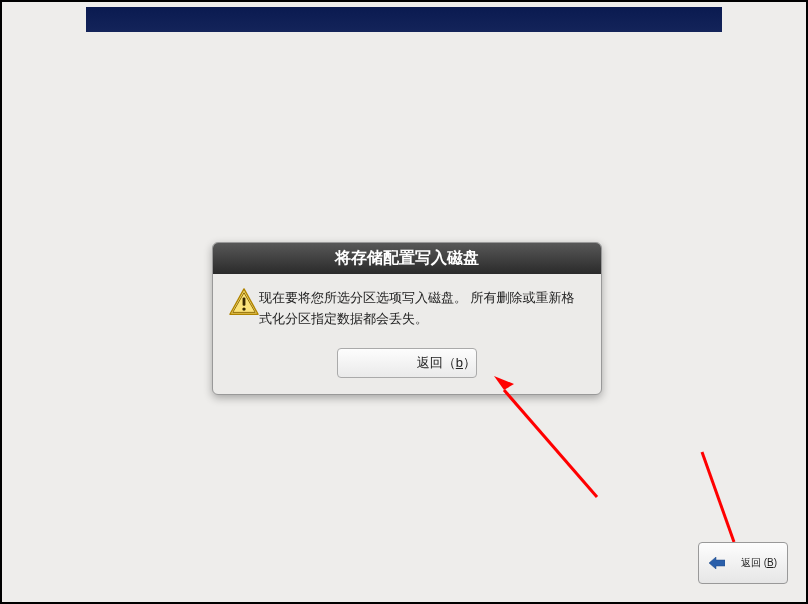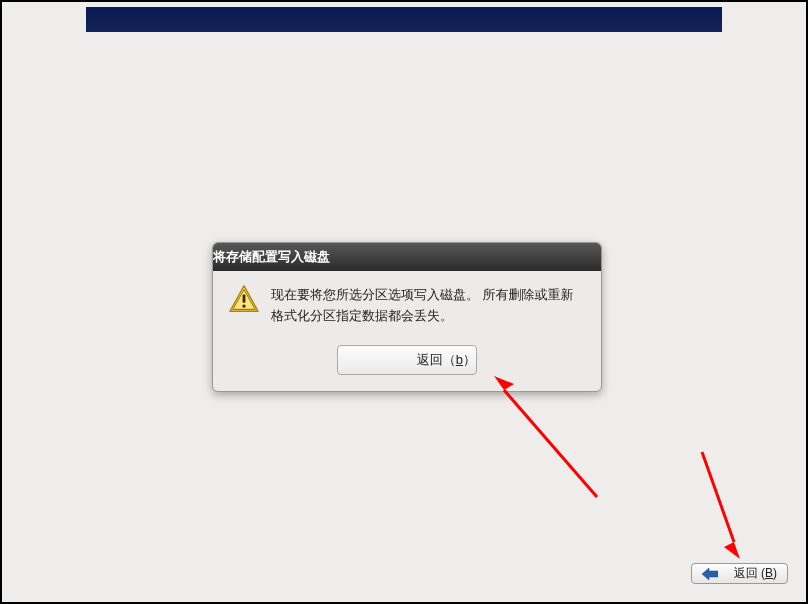--- a/index.html
+++ b/index.html
@@ -36,32 +36,31 @@
       width: 390px;
       border: 1px solid #999;
       border-radius: 6px;
       background: #ecebe9;
       box-shadow: 0 3px 8px rgba(0,0,0,0.3);
       overflow: hidden;
     }
     .dialog-titlebar {
       background: linear-gradient(to bottom, #585858, #2a2a2a);
       color: #fff;
-      text-align: left;
+      text-align: center;
       padding: 5px 0;
-      font-size: 13px;
+      font-size: 16px;
       font-weight: bold;
     }
     .dialog-body {
       padding: 14px 16px 16px 16px;
     }
     .message-row {
       display: flex;
       align-items: flex-start;
-      gap: 12px;
       margin-bottom: 18px;
     }
     .warning-icon {
       flex: 0 0 30px;
       width: 30px;
       height: 28px;
     }
     .message-text {
       flex: 1;
       color: #222;
@@ -96,22 +95,22 @@
       position: absolute;
       bottom: 18px;
       right: 18px;
       display: flex;
       gap: 10px;
     }
     .nav-btn {
       border: 1px solid #999;
       border-radius: 4px;
       background: linear-gradient(to bottom, #fdfdfd, #e6e6e6);
-      padding: 1px 10px;
-      font-size: 12px;
+      padding: 13px 10px;
+      font-size: 10px;
       cursor: pointer;
       display: flex;
       align-items: center;
       gap: 16px;
       color: #222;
     }
     .nav-btn .mnemonic {
       text-decoration: underline;
     }
     .arrow-left-icon, .arrow-right-icon {

